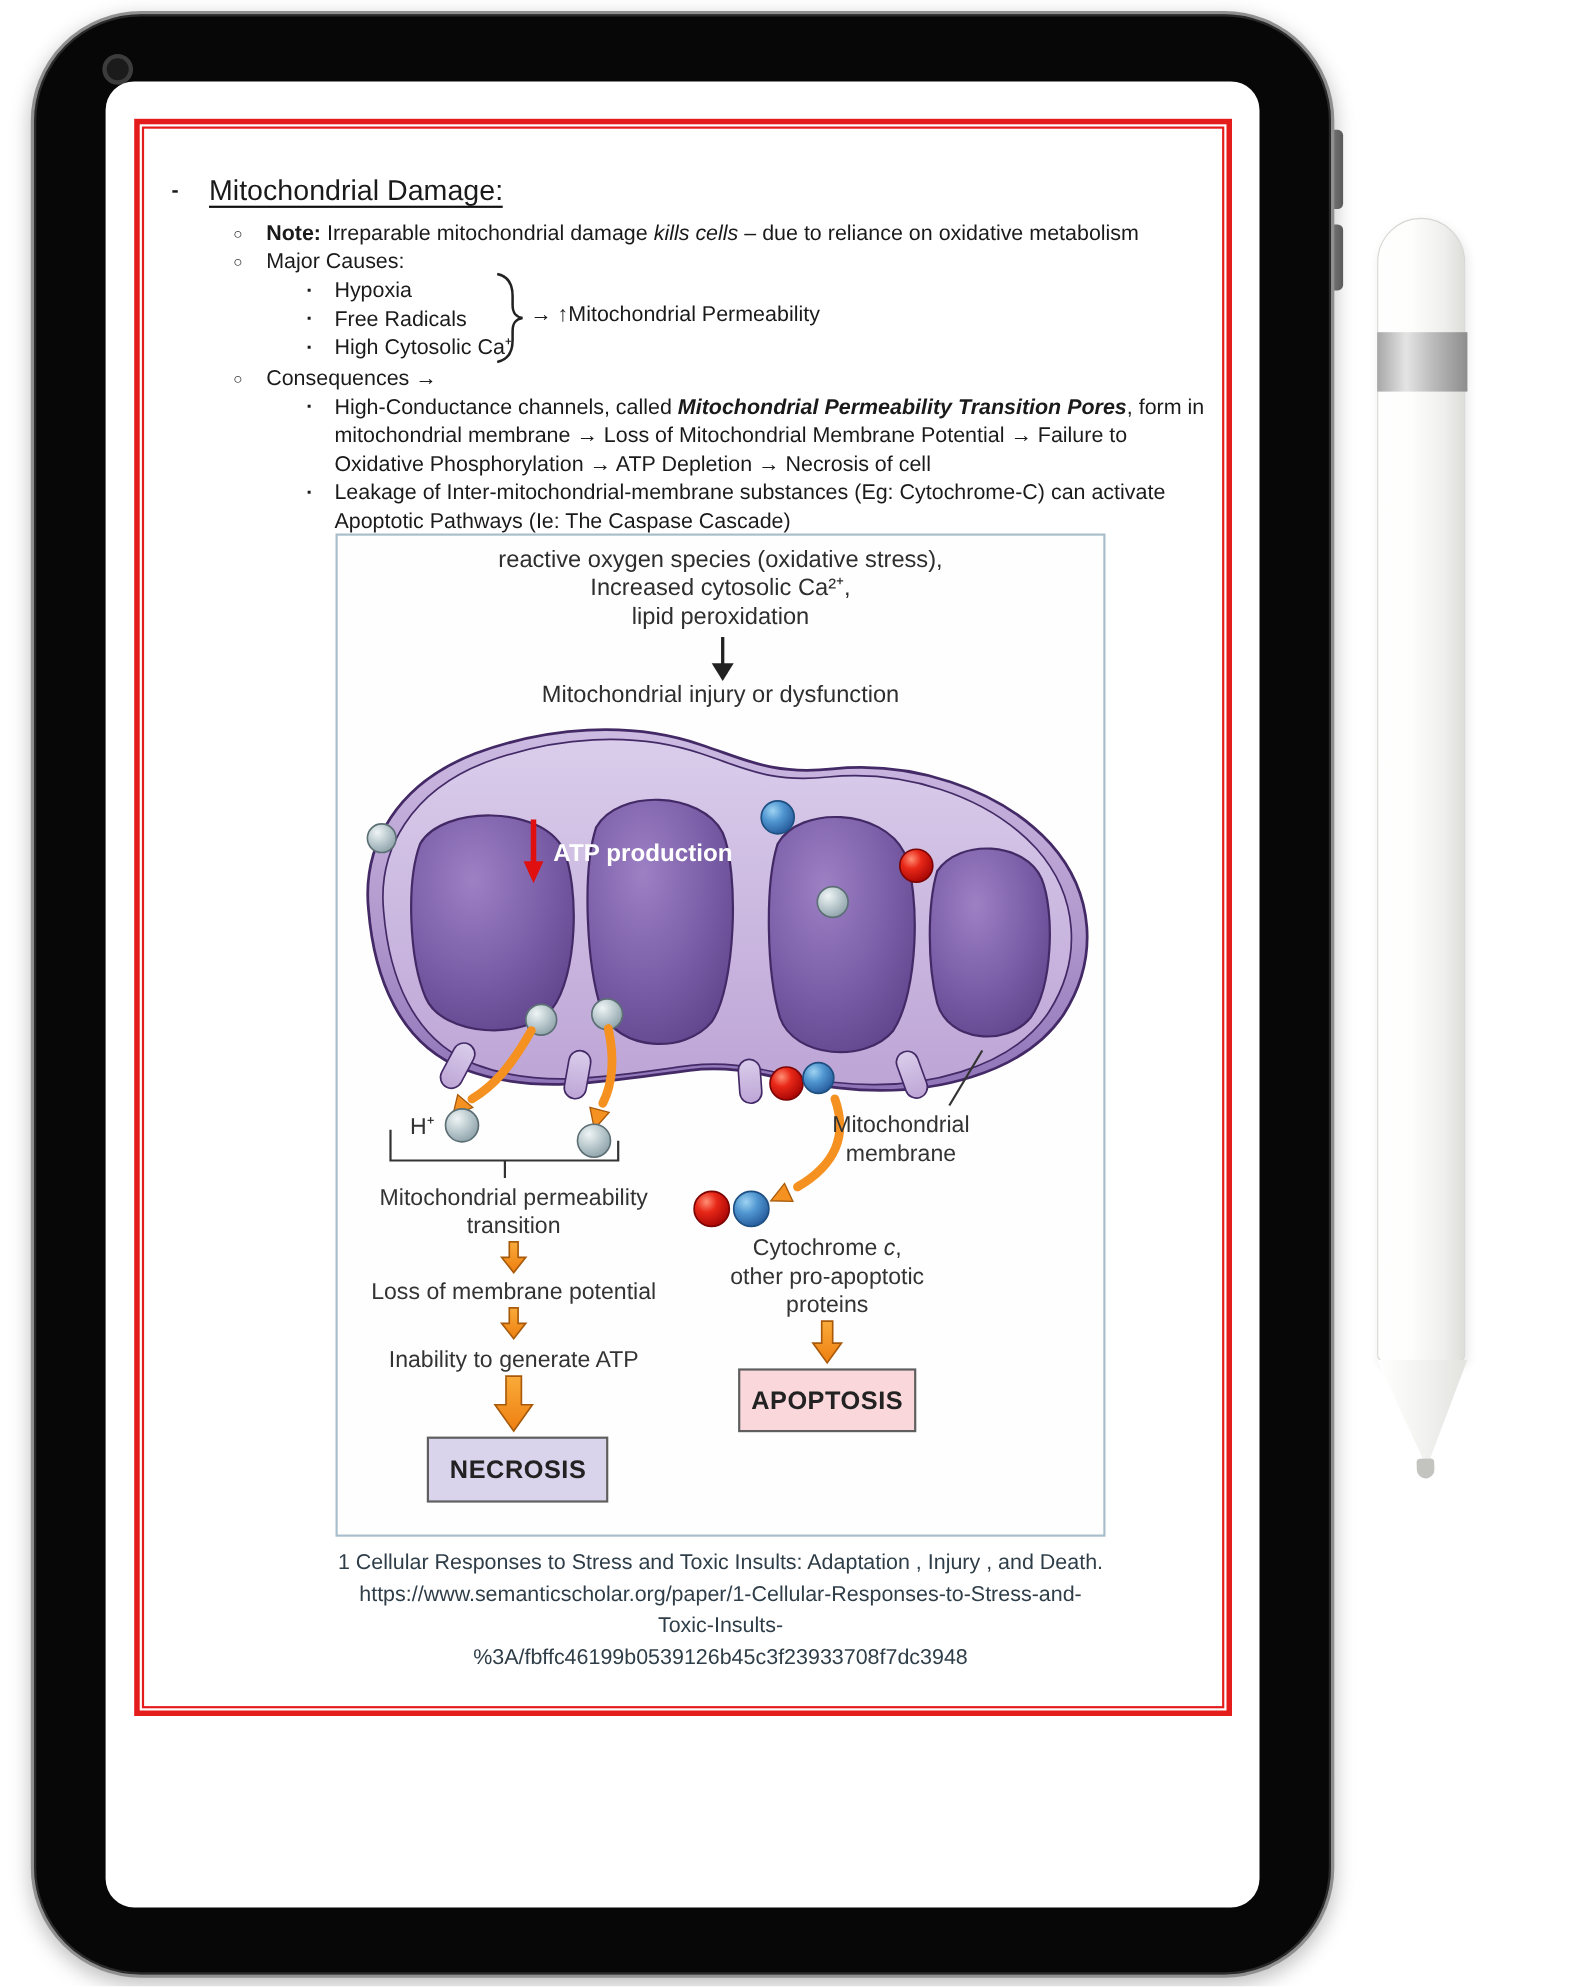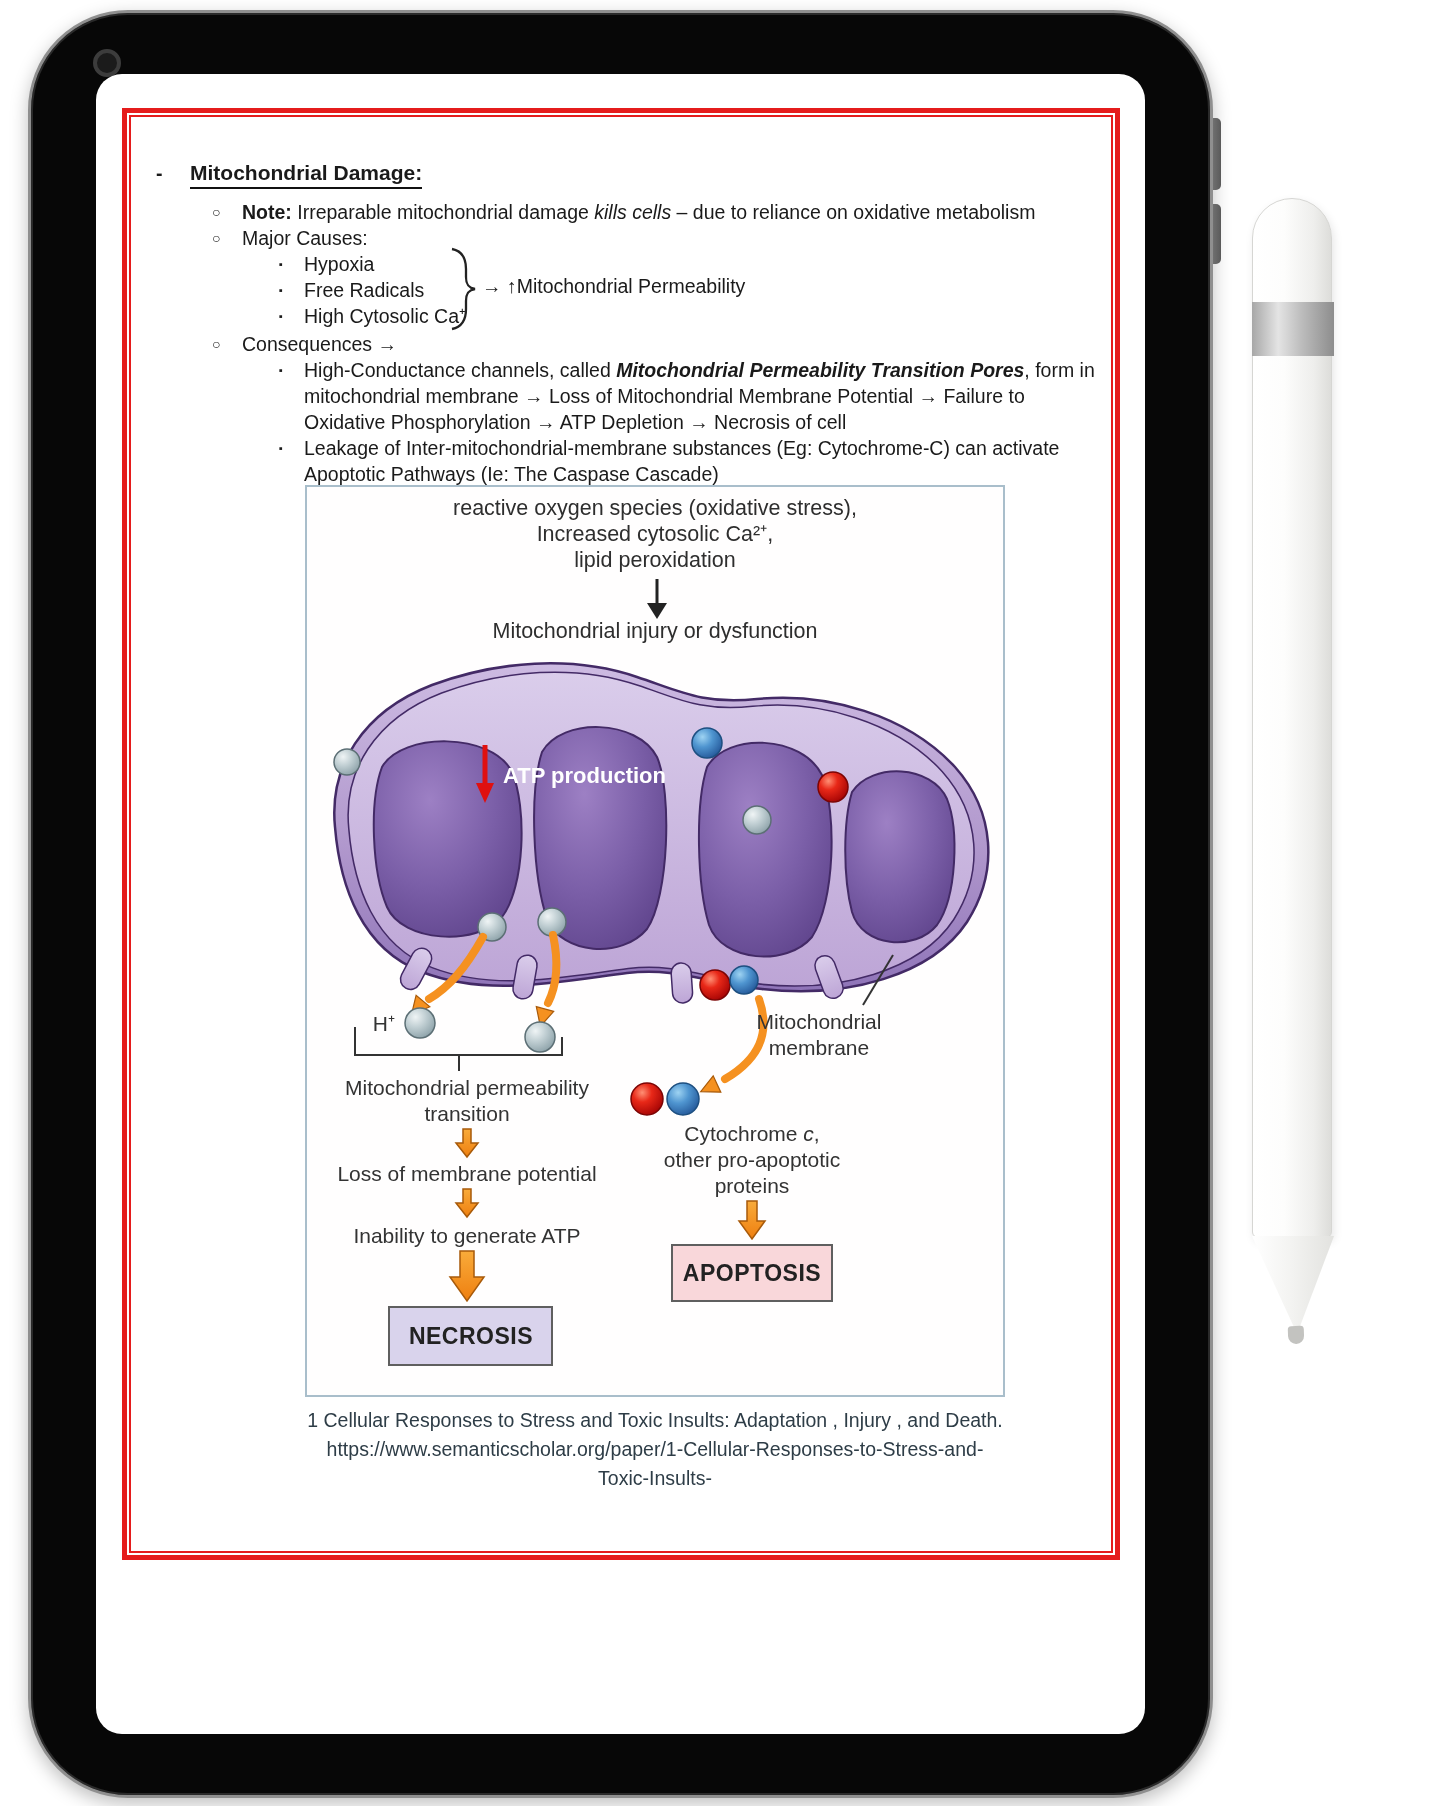--- a/index.html
+++ b/index.html
@@ -18,21 +18,21 @@
   .screen{position:absolute;left:96px;top:74px;width:1049px;height:1660px;background:#ffffff;
           border-radius:26px;overflow:hidden;}
   
   .red-outer{position:absolute;left:26px;top:34px;width:998px;height:1452px;
              border:5px solid #e51c1c;box-sizing:border-box;}
   .red-inner{position:absolute;left:2px;top:2px;right:2px;bottom:2px;border:2px solid #e51c1c;}
   
   .doc{position:absolute;left:58px;top:86px;width:980px;font-size:19.5px;line-height:26px;color:#1a1a1a;}
   .row{display:flex;align-items:flex-start;}
   .dash{width:34px;flex:none;padding-left:2px;font-weight:bold;}
-  .heading{font-weight:bold;font-size:21px;border-bottom:2.5px solid #111;padding-bottom:1px;}
+  .heading{font-weight:normal;font-size:26px;border-bottom:2.5px solid #111;padding-bottom:1px;}
   .lvl1{margin-left:58px;}
   .lvl2{margin-left:125px;}
   .ob{width:30px;flex:none;font-size:14px;line-height:26px;}
   .sq{width:25px;flex:none;font-size:11px;line-height:26px;}
   .note-row{margin-top:10px;}
   .b{font-weight:normal;}
   .doc p{margin:0;}
   .c1{width:795px;}
   .notep{width:857px;}
   .causes{position:relative;}
@@ -248,20 +248,21 @@
           <line x1="556" y1="368" x2="586" y2="318" stroke="#333" stroke-width="2"></line>
           <text class="ft" x="512" y="392" text-anchor="middle">Mitochondrial</text>
           <text class="ft" x="512" y="418" text-anchor="middle">membrane</text>
         </g>
       </svg>
     </div>
 
     <div class="citation">
       <div>1 Cellular Responses to Stress and Toxic Insults: Adaptation , Injury , and Death.</div>
       <div>https://www.semanticscholar.org/paper/1-Cellular-Responses-to-Stress-and-Toxic-Insults-</div>
+      <div>%3A/fbffc46199b0539126b45c3f23933708f7dc3948</div>
     </div>
   </div>
 
   <div class="pencil-body"></div>
   <div class="pencil-band"></div>
   <div class="pencil-cone"></div>
   <div class="pencil-nib"></div>
 
 </div>
 

